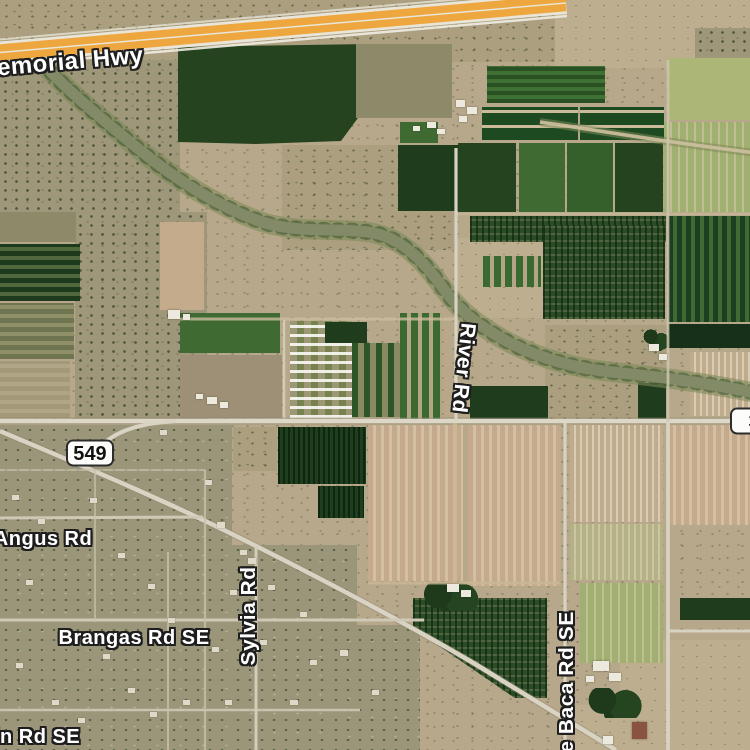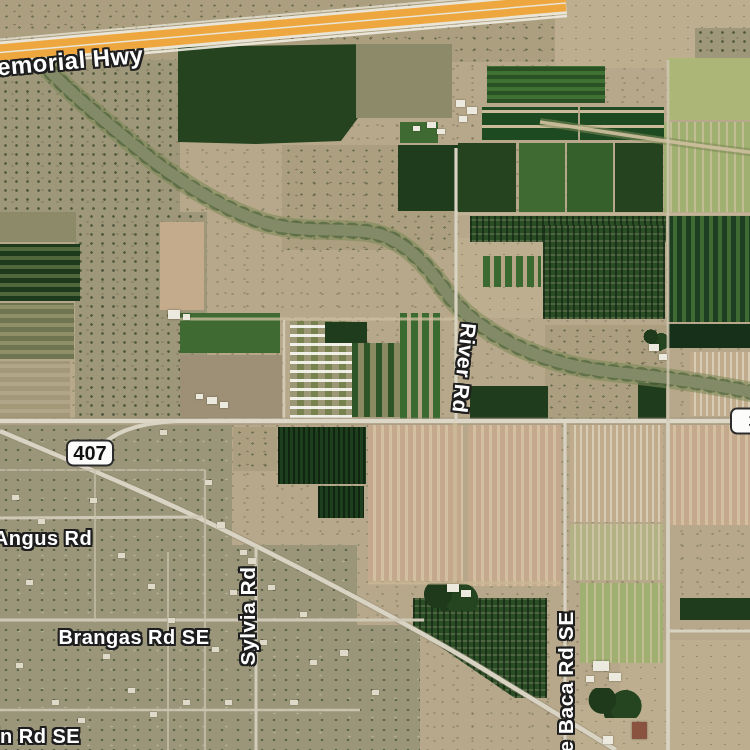--- a/index.html
+++ b/index.html
@@ -219,16 +219,16 @@
       <div class="bldS" style="left: 225px; top: 700px; width: 7px; height: 5px;"></div>
     </div>
   <div id="labels">
       <div class="maplabel" style="left: 60px; top: 62px; font-size: 24px; transform: translate(-50%, -50%) rotate(-5deg);">Memorial Hwy</div>
       <div class="maplabel" style="left: 464px; top: 368px; font-size: 21px; transform: translate(-50%, -50%) rotate(96deg);">River Rd</div>
       <div class="maplabel" style="left: 43px; top: 538px; font-size: 20px; transform: translate(-50%, -50%) rotate(0deg);">Angus Rd</div>
       <div class="maplabel" style="left: 248px; top: 616px; font-size: 21px; transform: translate(-50%, -50%) rotate(-90deg);">Sylvia Rd</div>
       <div class="maplabel" style="left: 134px; top: 637px; font-size: 20px; transform: translate(-50%, -50%) rotate(0deg);">Brangas Rd SE</div>
       <div class="maplabel" style="left: 37px; top: 736px; font-size: 20px; transform: translate(-50%, -50%) rotate(0deg);">in Rd SE</div>
       <div class="maplabel" style="left: 566px; top: 682px; font-size: 21px; transform: translate(-50%, -50%) rotate(-90deg);">e Baca Rd SE</div>
-      <div class="shield" style="left: 90px; top: 453px;">407</div>
+      <div class="shield" style="left: 90px; top: 453px;">549</div>
       <div class="shield" style="left: 754px; top: 421px;">3</div>
     </div>
 </div>
 
 </body></html>

